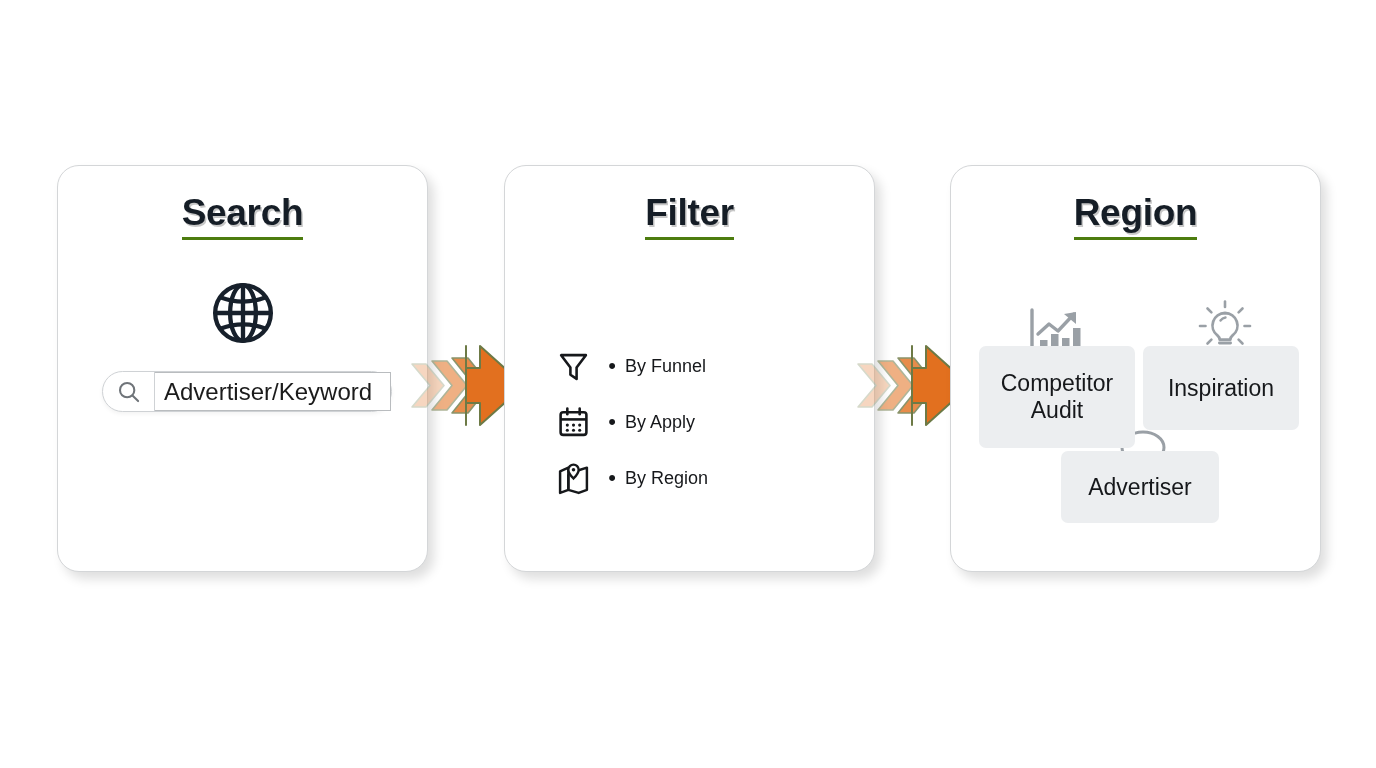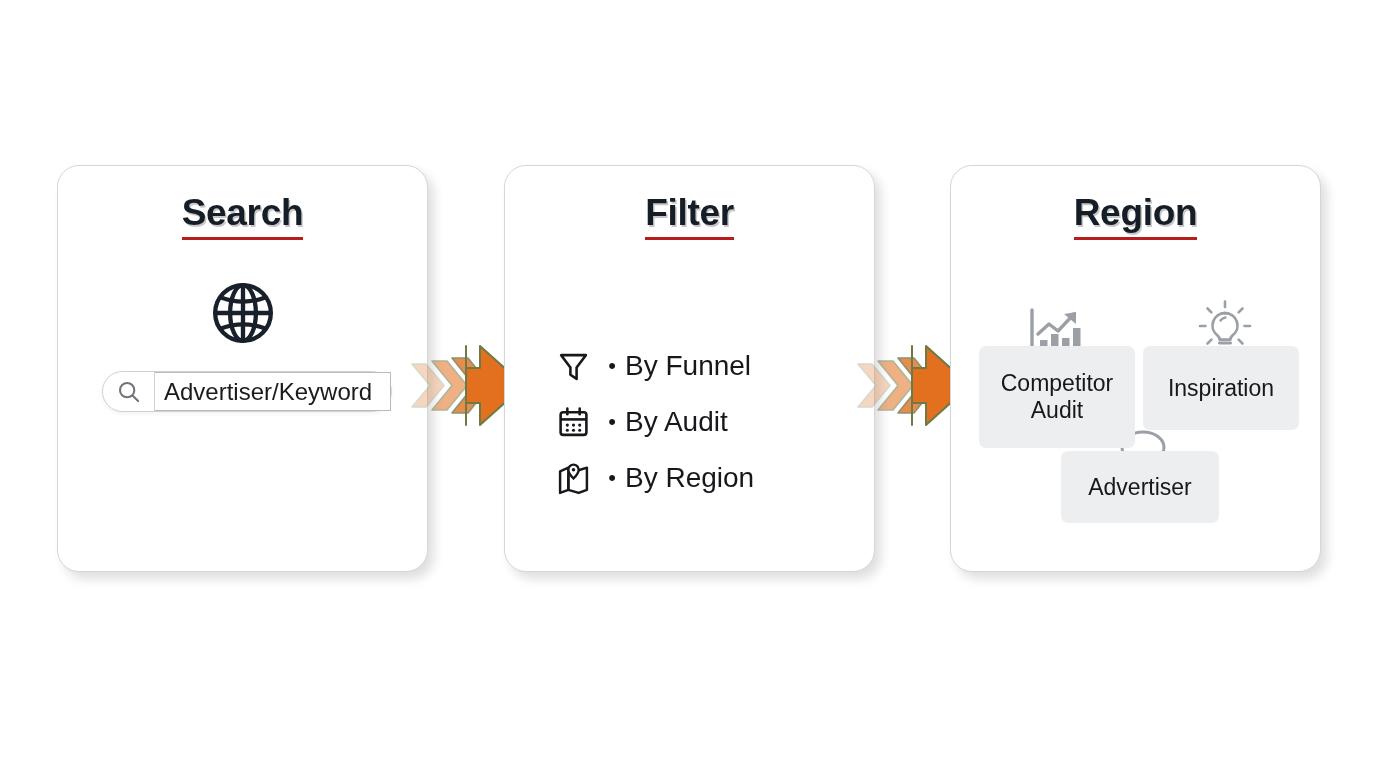--- a/index.html
+++ b/index.html
@@ -41,21 +41,21 @@
     width: 100%;
     text-align: center;
     font-size: 37px;
     font-weight: bold;
     color: #151d26;
     letter-spacing: -0.3px;
     text-shadow: 1.5px 1.5px 0 rgba(0,0,0,0.22);
   }
   .card-title .t-inner {
     display: inline-block;
-    border-bottom: 3px solid #b91c1c;
+    border-bottom: 3px solid #4d7c0f;
     padding-bottom: 3px;
   }
 
   
   .globe-wrap {
     position: absolute;
     top: 114px;
     left: 0;
     width: 100%;
     display: flex;
@@ -115,21 +115,21 @@
     justify-content: flex-start;
   }
   .filter-row .fbullet {
     width: 26px;
     text-align: center;
     font-size: 22px;
     color: #16181b;
     line-height: 1;
   }
   .filter-row .flabel {
-    font-size: 28px;
+    font-size: 18px;
     color: #16181b;
   }
 
   
   .tiles { position: absolute; inset: 0; }
 
   .tile {
     position: absolute;
     background: #eceef0;
     border-radius: 7px;
@@ -235,21 +235,21 @@
               <circle cx="10" cy="18.5" r="1.5"></circle>
                 <circle cx="16" cy="18.5" r="1.5"></circle>
                 <circle cx="22" cy="18.5" r="1.5"></circle>
               <circle cx="10" cy="23.5" r="1.5"></circle>
                 <circle cx="16" cy="23.5" r="1.5"></circle>
                 <circle cx="22" cy="23.5" r="1.5"></circle>
             </g>
           </svg>
         </span>
         <span class="fbullet">•</span>
-        <span class="flabel">By Audit</span>
+        <span class="flabel">By Apply</span>
       </div>
 
       <div class="filter-row">
         <span class="ficon">
           <svg width="33" height="33" viewBox="0 0 32 32">
             <path d="M3 9 L11 5.5 L11 27 L3 30 Z" fill="none" stroke="#16181b" stroke-width="2.4" stroke-linejoin="round"></path>
             <path d="M21 8 L29 5.5 L29 27 L21 30 L11 27 L11 12" fill="none" stroke="#16181b" stroke-width="2.4" stroke-linejoin="round"></path>
             <path d="M16 2.5 a5 5 0 0 1 5 5 c0 3.6 -5 8.5 -5 8.5 s-5 -4.9 -5 -8.5 a5 5 0 0 1 5 -5 z" fill="#ffffff" stroke="#16181b" stroke-width="2.3"></path>
             <circle cx="16" cy="7.6" r="1.7" fill="#16181b"></circle>
           </svg>

